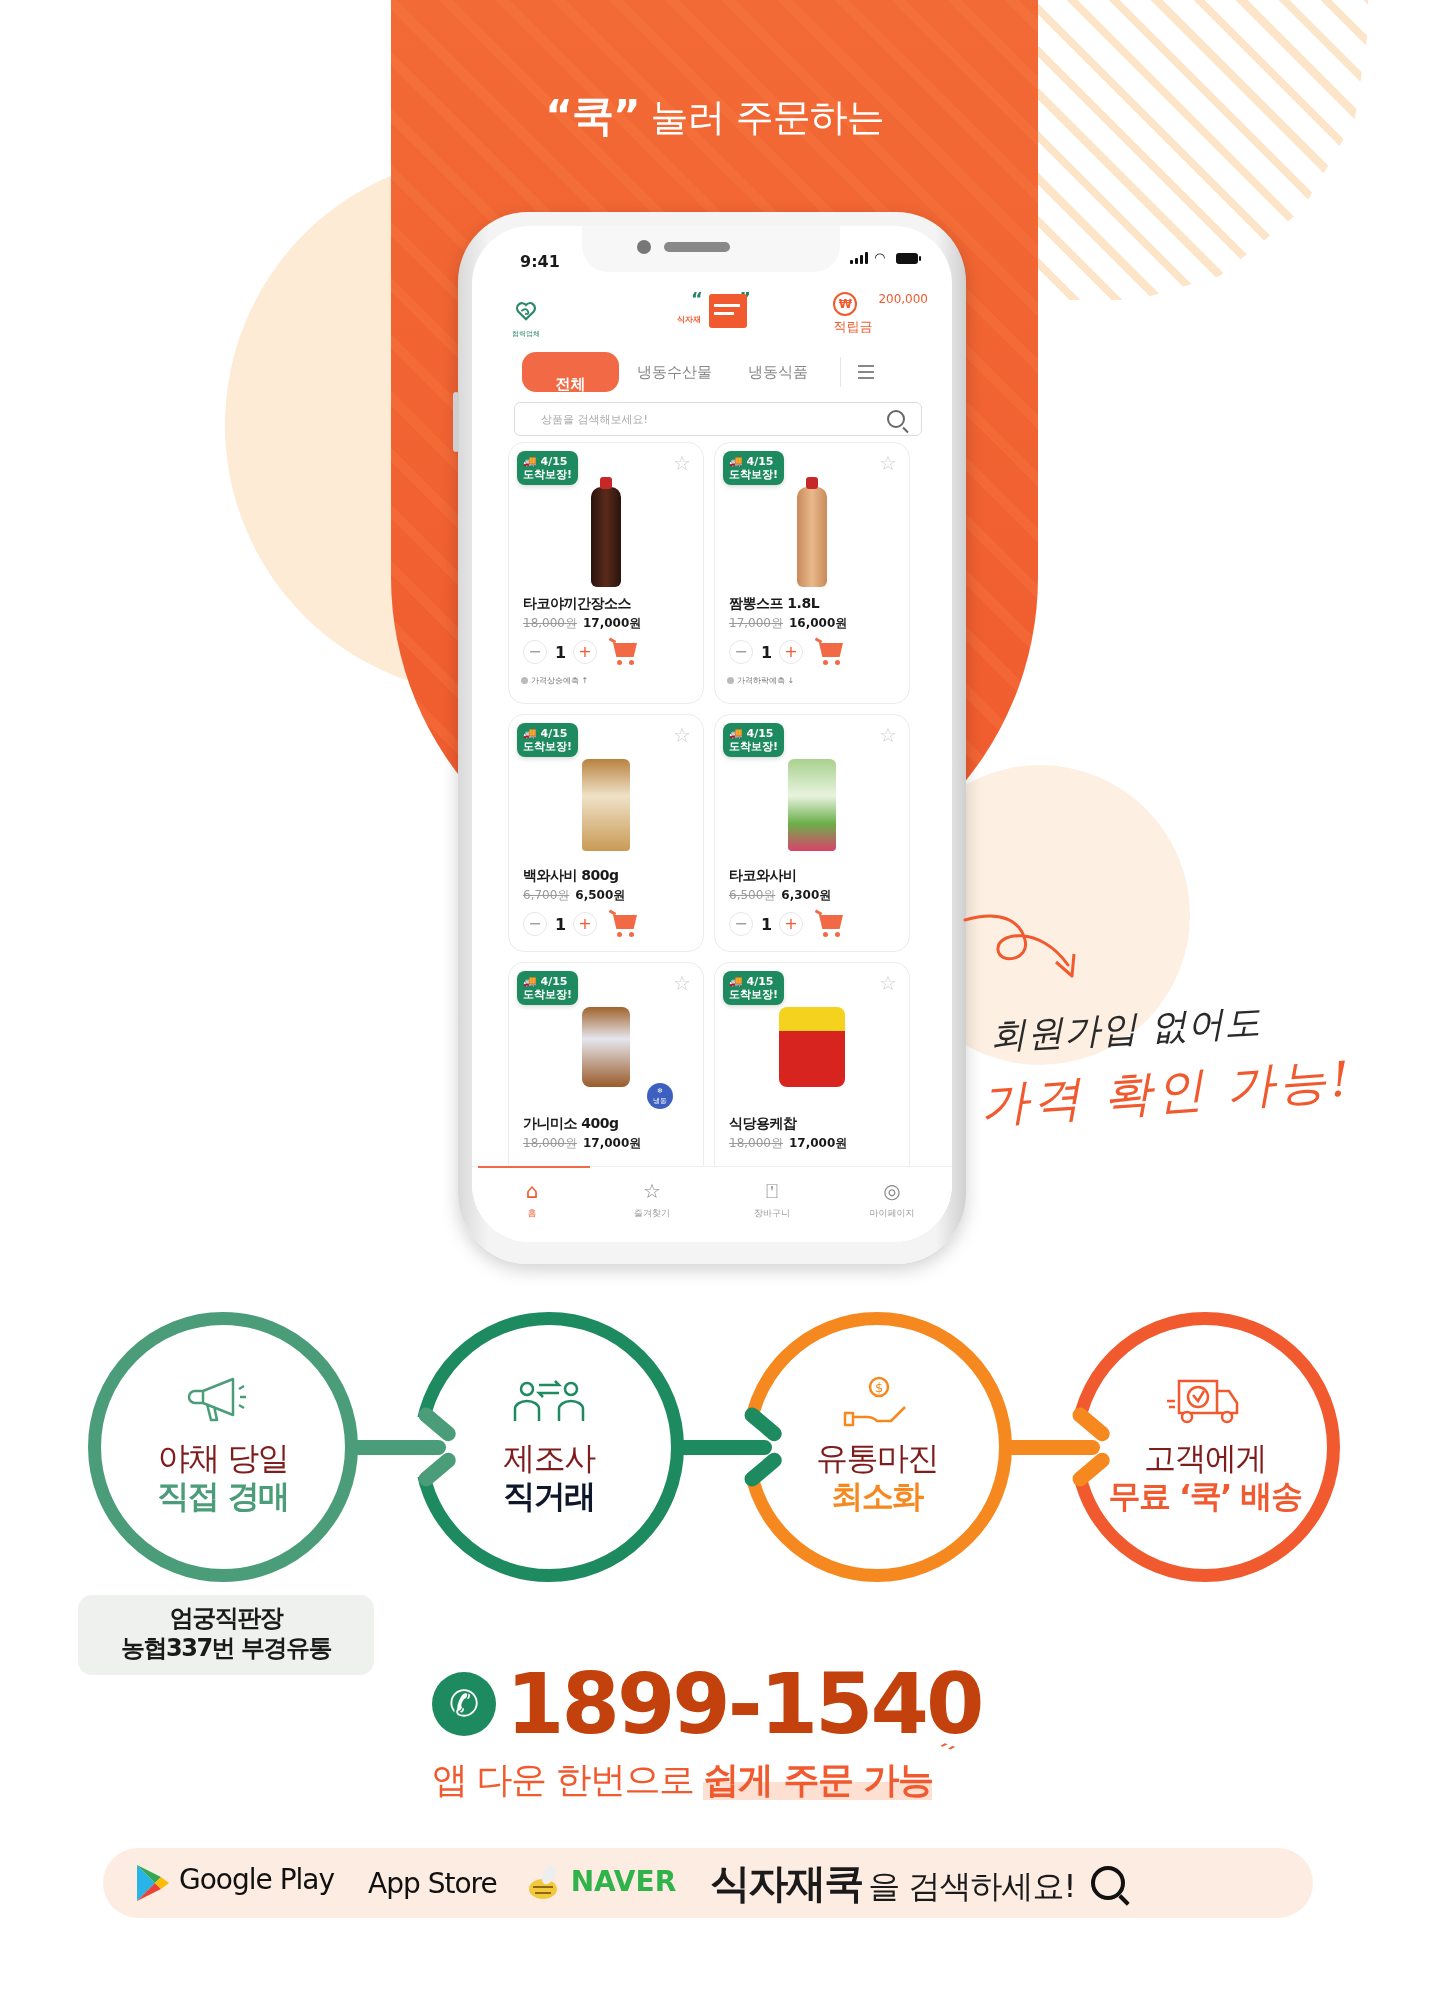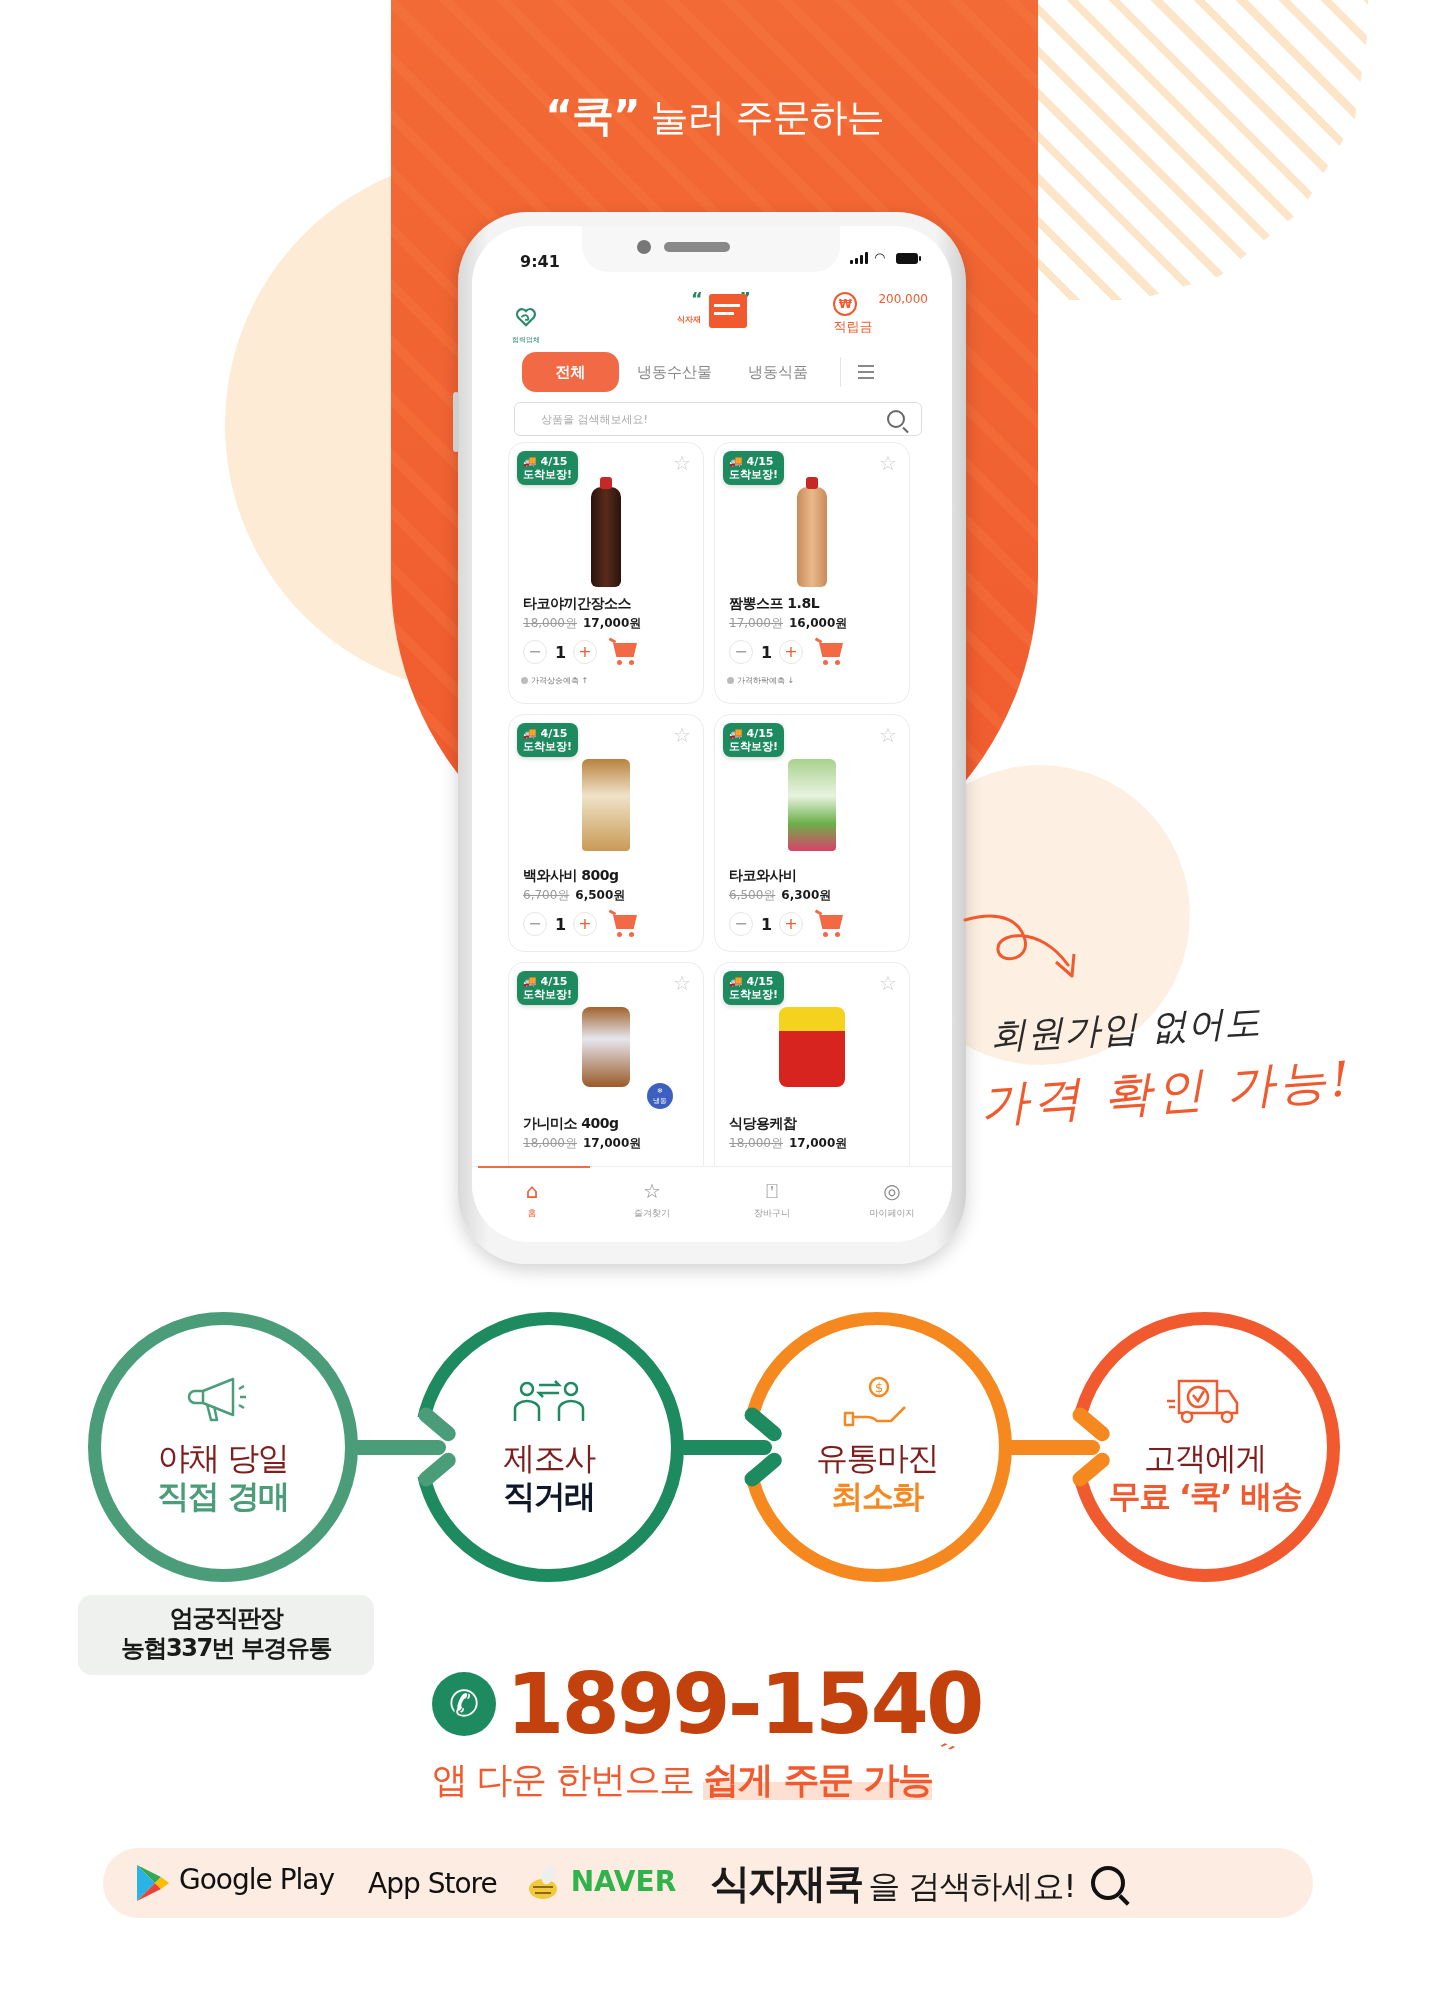--- a/index.html
+++ b/index.html
@@ -34,38 +34,38 @@
   .notch .speaker { position: absolute; left: 82px; top: 16px; width: 66px; height: 10px; border-radius: 5px; background: #888; }
   .status-time { position: absolute; left: 48px; top: 26px; font-size: 16px; font-weight: 700; }
   .status-icons { position: absolute; right: 34px; top: 26px; display: flex; gap: 6px; align-items: center; }
   .sig { display: flex; align-items: flex-end; gap: 2px; height: 12px; }
   .sig i { display: block; width: 3px; background: #111; border-radius: 1px; }
   .wifi { width: 16px; height: 12px; font-size: 13px; line-height: 12px; }
   .battery { width: 22px; height: 11px; border-radius: 3px; background: #111; position: relative; }
   .battery::after { content: ""; position: absolute; right: -3px; top: 3px; width: 2px; height: 5px; background: #111; border-radius: 1px; }
 
   .app-header { position: absolute; left: 0; right: 0; top: 60px; height: 60px; }
-  .partner { position: absolute; left: 40px; top: 20px; text-align: center; }
+  .partner { position: absolute; left: 40px; top: 14px; text-align: center; }
   .partner .ico { width: 22px; height: 22px; margin: 0 auto; }
   .partner .lbl { font-size: 7px; color: #2a8a66; margin-top: 3px; }
   .logo { position: absolute; left: 205px; top: 4px; width: 80px; height: 44px; }
   .logo .q { position: absolute; font-weight: 900; color: #22875f; font-size: 18px; line-height: 14px; }
   .logo .txt { position: absolute; left: 0; top: 24px; font-size: 8px; font-weight: 800; color: #f05a2e; }
   .logo .mark { position: absolute; left: 22px; top: 4px; width: 38px; height: 34px; background: #f05a2e; border-radius: 3px; }
   .logo .mark::before, .logo .mark::after { content: ""; position: absolute; left: 5px; height: 3px; background: #fff; }
   .logo .mark::before { top: 10px; width: 26px; }
   .logo .mark::after { top: 18px; width: 20px; }
   .points { position: absolute; right: 24px; top: 6px; display: flex; align-items: flex-start; gap: 6px; }
   .points .coin { width: 24px; height: 24px; border: 2px solid #f05a2e; border-radius: 50%; color: #f05a2e; font-size: 12px; font-weight: 700; text-align: center; line-height: 20px; }
   .points .coin-lbl { font-size: 13px; color: #f05a2e; text-align: center; margin-top: 2px; }
   .points .amt { font-size: 12px; color: #f05a2e; font-weight: 400; }
 
   .tabs { position: absolute; left: 50px; top: 126px; right: 30px; height: 40px; display: flex; align-items: center; }
   .tab { height: 40px; line-height: 40px; font-size: 15px; color: #888; padding: 0 18px; }
-  .tab.active { background: #f26a45; color: #fff; font-weight: 700; border-radius: 14px; width: 97px; text-align: center; padding: 0; }
+  .tab.active { background: #f26a45; color: #fff; font-weight: 700; border-radius: 14px; width: 97px; text-align: center; padding: 12px; }
   .tab-sep { width: 1px; height: 30px; background: #e5e5e5; margin-left: 14px; }
   .menu-btn { width: 50px; height: 40px; display: flex; flex-direction: column; justify-content: center; align-items: center; gap: 4px; }
   .menu-btn i { display: block; width: 16px; height: 2px; background: #888; }
 
   .search { position: absolute; left: 42px; right: 30px; top: 176px; height: 34px; border: 1px solid #dcdcdc; border-radius: 6px; }
   .search input { border: none; outline: none; width: 80%; height: 32px; padding-left: 26px; font-size: 11px; color: #aaa; background: transparent; font-family: inherit; }
   .search input::placeholder { color: #aaa; }
   .search .mag { position: absolute; right: 16px; top: 7px; width: 18px; height: 18px; border: 2px solid #666; border-radius: 50%; }
   .search .mag::after { content: ""; position: absolute; right: -6px; bottom: -5px; width: 7px; height: 2px; background: #666; transform: rotate(45deg); }
 

